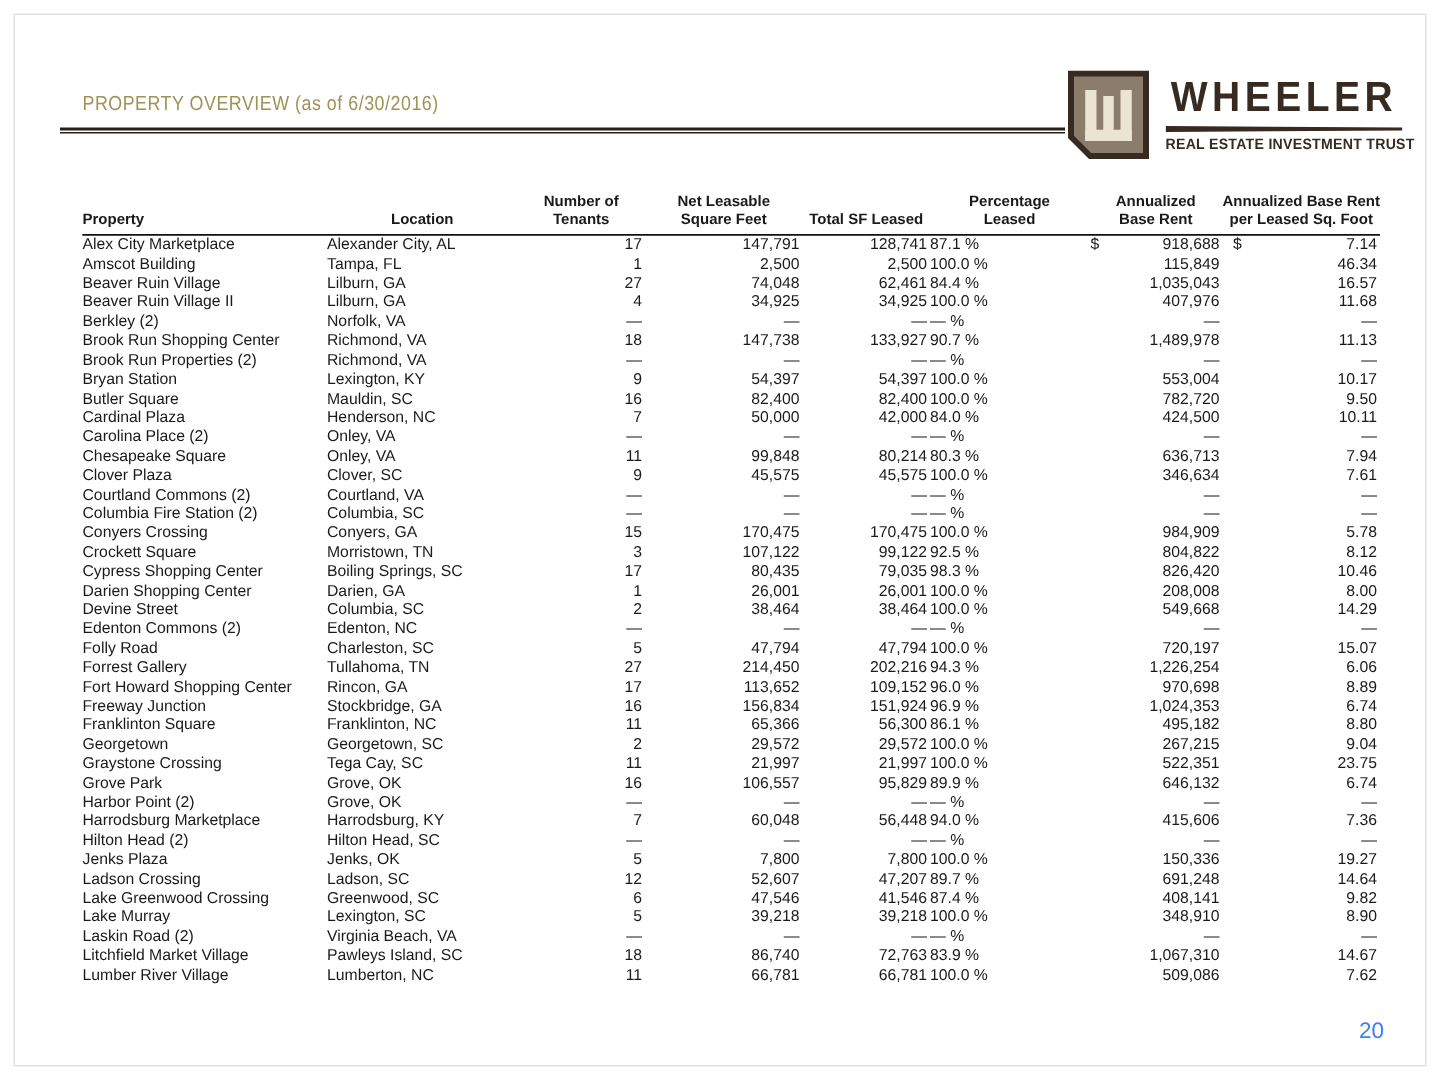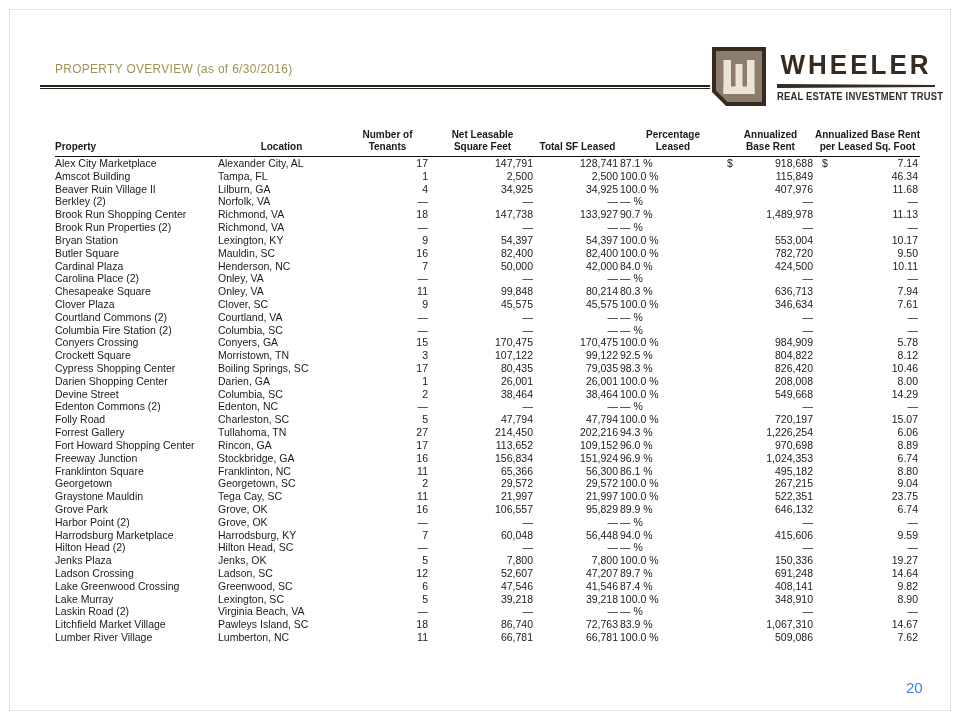--- a/index.html
+++ b/index.html
@@ -152,20 +152,36 @@
       <td class="c-money">
         <span class="cur"></span>
         <span class="val">115,849</span>
       </td>
       <td class="c-money c-last">
         <span class="cur"></span>
         <span class="val">46.34</span>
       </td>
     </tr>
 
+    <tr>
+      <td class="al">Beaver Ruin Village</td>
+      <td class="al">Lilburn, GA</td>
+      <td class="c-num">27</td>
+      <td class="c-num">74,048</td>
+      <td class="c-num">62,461</td>
+      <td class="c-pct">84.4 %</td>
+      <td class="c-money">
+        <span class="cur"></span>
+        <span class="val">1,035,043</span>
+      </td>
+      <td class="c-money c-last">
+        <span class="cur"></span>
+        <span class="val">16.57</span>
+      </td>
+    </tr>
 
     <tr>
       <td class="al">Beaver Ruin Village II</td>
       <td class="al">Lilburn, GA</td>
       <td class="c-num">4</td>
       <td class="c-num">34,925</td>
       <td class="c-num">34,925</td>
       <td class="c-pct">100.0 %</td>
       <td class="c-money">
         <span class="cur"></span>
@@ -562,21 +578,21 @@
         <span class="cur"></span>
         <span class="val">267,215</span>
       </td>
       <td class="c-money c-last">
         <span class="cur"></span>
         <span class="val">9.04</span>
       </td>
     </tr>
 
     <tr>
-      <td class="al">Graystone Mauldin</td>
+      <td class="al">Graystone Crossing</td>
       <td class="al">Tega Cay, SC</td>
       <td class="c-num">11</td>
       <td class="c-num">21,997</td>
       <td class="c-num">21,997</td>
       <td class="c-pct">100.0 %</td>
       <td class="c-money">
         <span class="cur"></span>
         <span class="val">522,351</span>
       </td>
       <td class="c-money c-last">
@@ -625,21 +641,21 @@
       <td class="c-num">7</td>
       <td class="c-num">60,048</td>
       <td class="c-num">56,448</td>
       <td class="c-pct">94.0 %</td>
       <td class="c-money">
         <span class="cur"></span>
         <span class="val">415,606</span>
       </td>
       <td class="c-money c-last">
         <span class="cur"></span>
-        <span class="val">9.59</span>
+        <span class="val">7.36</span>
       </td>
     </tr>
 
     <tr>
       <td class="al">Hilton Head (2)</td>
       <td class="al">Hilton Head, SC</td>
       <td class="c-num">—</td>
       <td class="c-num">—</td>
       <td class="c-num">—</td>
       <td class="c-pct">— %</td>

